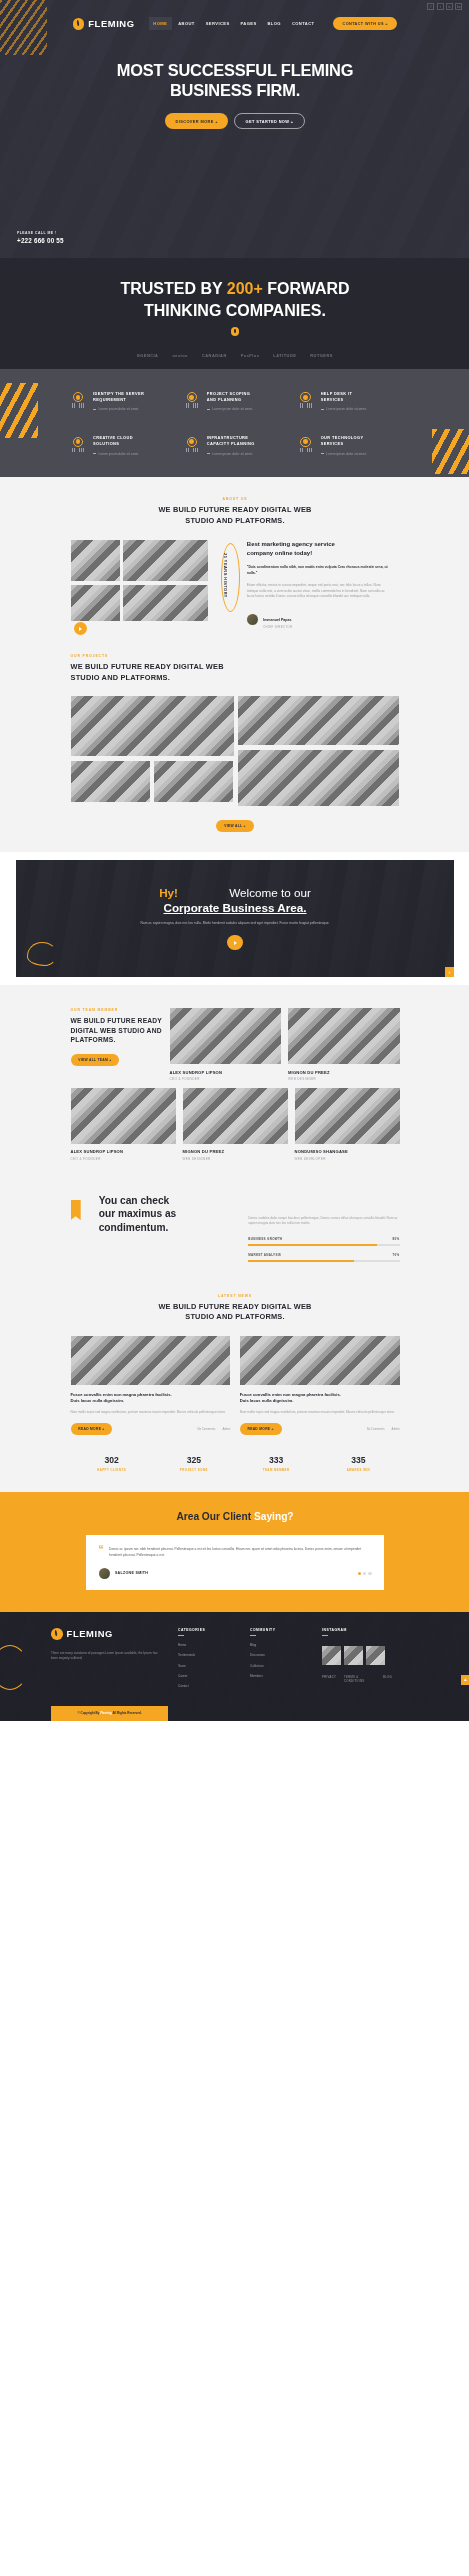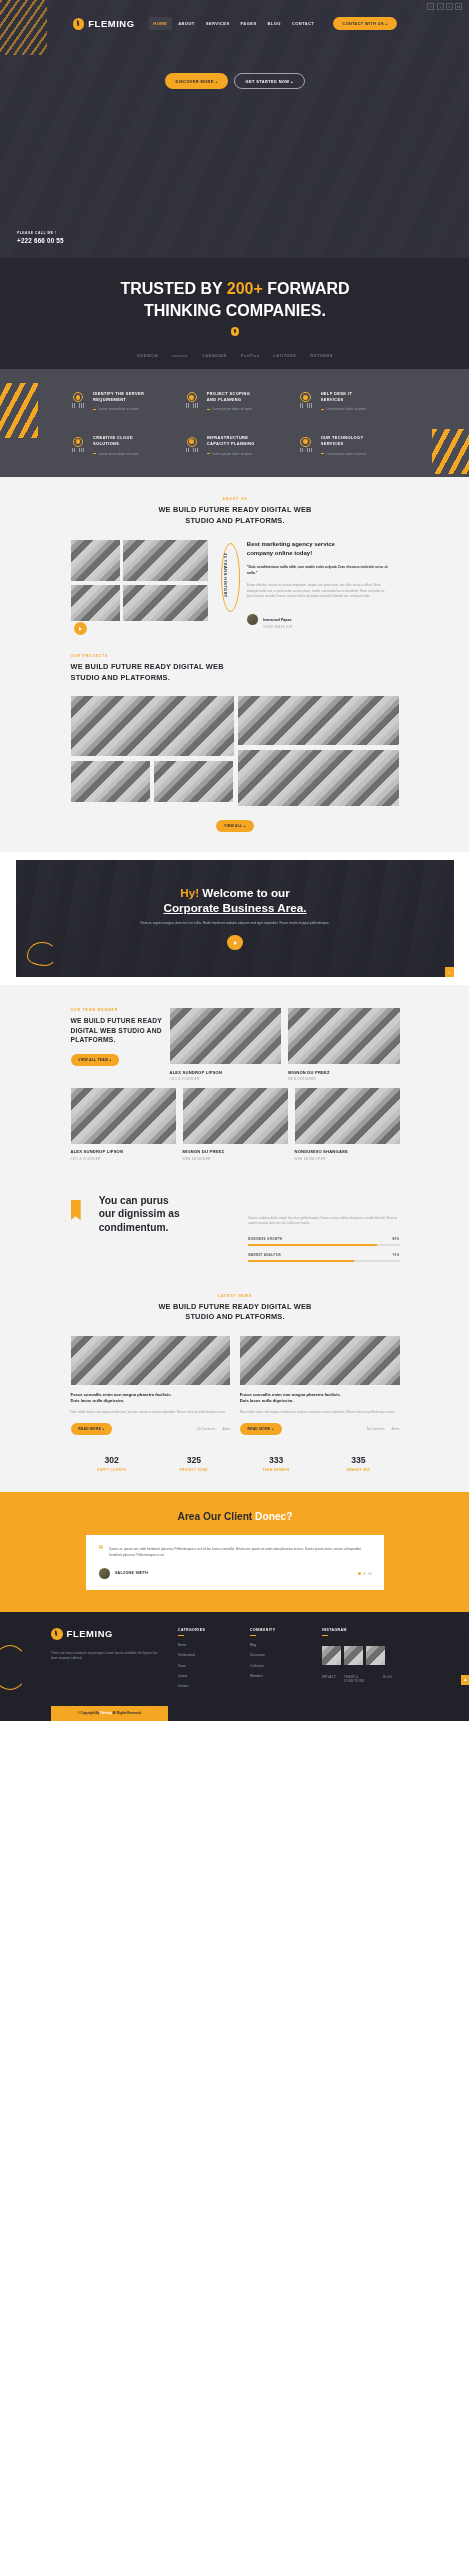--- a/index.html
+++ b/index.html
@@ -206,21 +206,21 @@
   .btn-mid{ display:block;margin:14px auto 0;}
 
   
   .welcome{
     height:117px;position:relative;overflow:hidden;margin:0 auto;width:438px;
     background:linear-gradient(rgba(35,36,43,.88),rgba(35,36,43,.92)),
       repeating-linear-gradient(100deg,#4c4e5a 0 11px,#3a3c47 11px 23.5px,#5b5d6b 23.5px 38px);
     display:flex;align-items:center;justify-content:center;flex-direction:column;
   }
   .welcome .w1{ color:#f5a623;font-size:11.7px;font-weight:800;}
-  .welcome .w1 b{ color:#fff;font-weight:700;}
+  .welcome .w1 b{ color:#fff;font-weight:400;padding-left:48px;}
   .welcome .w2{ color:#fff;font-size:11.7px;font-weight:800;margin-top:1.6px;text-decoration:underline;}
   .welcome p{ color:#b6b7bf;font-size:3.3px;margin-top:7px;text-align:center;line-height:1.7;width:204px;}
   .welcome .play{ position:static;margin-top:8.6px;width:15.7px;height:15.7px;}
   .squig{
     position:absolute;left:11px;bottom:11px;width:30px;height:23.5px;
     border:1.3px solid #f5a623;border-radius:50% 50% 40% 60%/60% 50% 50% 40%;
     border-right-color:transparent;
   }
   .arrow-sq{
     position:absolute;right:0;bottom:0;width:9.4px;height:9.4px;background:#f5a623;
@@ -368,20 +368,24 @@
         <a href="#">ABOUT</a>
         <a href="#">SERVICES</a>
         <a href="#">PAGES</a>
         <a href="#">BLOG</a>
         <a href="#">CONTACT</a>
       </nav>
       <button class="cta-pill">CONTACT WITH US  +</button>
     </div>
 
     <div class="hero-body">
+      <h1 class="hero-title">
+        <span>MOST SUCCESSFUL FLEMING</span><br>
+        <span>BUSINESS FIRM.</span>
+      </h1>
       <div class="hero-btns">
         <button class="btn-y">DISCOVER MORE  +</button>
         <button class="btn-o">GET STARTED NOW  +</button>
       </div>
     </div>
 
     <div class="hero-phone">
       <div class="lbl">PLEASE CALL ME !</div>
       <div class="num">+222 666 00 55</div>
     </div>
@@ -600,21 +604,21 @@
   </section>
 
   <section class="sec" style="padding-top:6.3px">
     <div class="wrap">
       <div class="proj">
         <div class="proj-mark">
             <div class="bk"></div>
           </div>
         <div class="proj-l">
           <h2>
-            <span>You can purus</span><br><span>our dignissim as</span><br><span>condimentum.</span>
+            <span>You can check</span><br><span>our maximus as</span><br><span>condimentum.</span>
           </h2>
         </div>
         <div class="proj-r">
           <p>Donec sodales dolor neque faucibus pellentesque. Donec cursus tellus id neque convallis blandit. Nam ac sapien magna duis nec leo nulla non mattis.</p>
           <div class="bars">
             <div class="bar">
               <div class="t">
                 <span>BUSINESS GROWTH</span>
                 <span>85%</span>
               </div>
@@ -687,21 +691,21 @@
         </div>
         <div class="cnt">
           <div class="n">335</div>
           <div class="l">AWARDS WIN</div>
         </div>
       </div>
     </div>
   </section>
 
   <section class="testi">
-    <h2><span>Area Our Client </span><em>Donec?</em></h2>
+    <h2><span>Area Our Client </span><em>Saying?</em></h2>
     <div class="testi-card">
       <span class="qm">“</span>
       <p>Donec ac ipsum nec nibh hendrerit placerat. Pellentesque a est sit leo luctus convallis. Etiam nec quam sit amet odio pharetra lacinia. Donec purus enim, ornare ut imperdiet hendrerit placerat. Pellentesque a est.</p>
       <div class="testi-foot">
         <span class="av"></span>
         <span class="nm">SALZONE SMITH</span>
         <span class="dots">
             <i class="on"></i>
             <i></i>
             <i></i>

